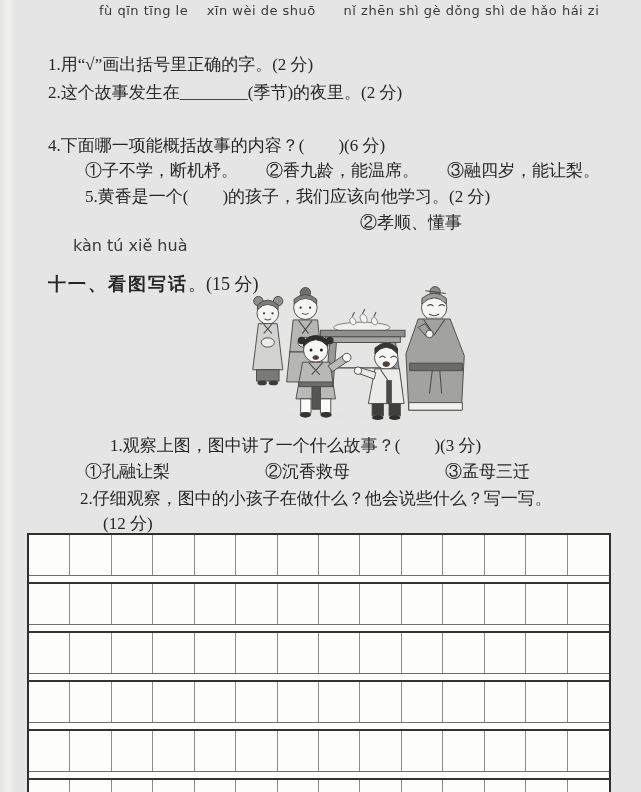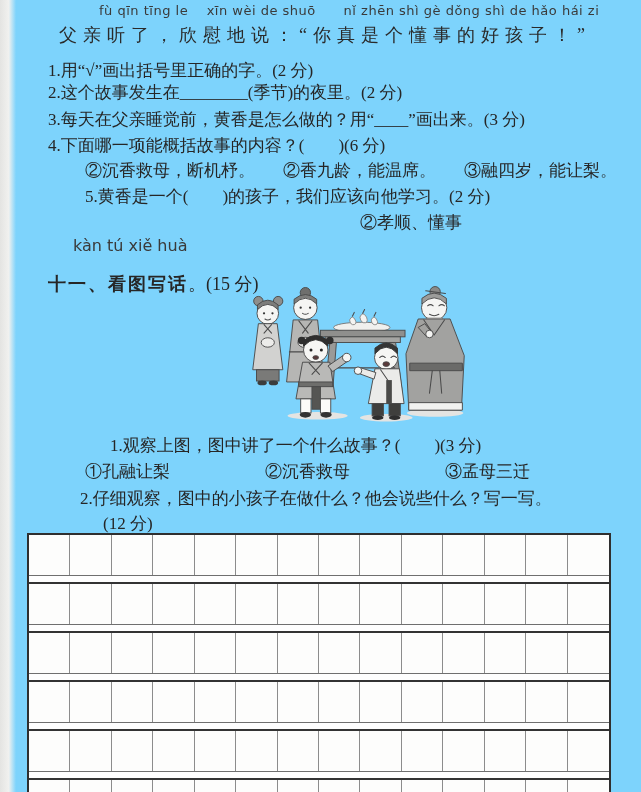--- a/index.html
+++ b/index.html
@@ -1,18 +1,18 @@
 <!DOCTYPE html>
 <html><head>
 <meta charset="utf-8">
 <style>
   html,body{margin:0;padding:0;}
   .page{
     position:relative; width:641px; height:792px; overflow:hidden;
-    background:#7dd3fc;
+    background:#e5e5e5;
     font-family:"Liberation Serif","DejaVu Serif",serif;
     color:#262626;
   }
   .edge-shadow{
     position:absolute; left:0; top:0; width:16px; height:100%;
     background:linear-gradient(90deg,#e4e4e2 0%,#f1f1ef 55%,rgba(255,255,255,0) 100%);
   }
   .abs{position:absolute; white-space:pre;}
   .pinyin{font-family:"DejaVu Sans",sans-serif; font-size:13px; color:#3a3a3a; letter-spacing:0.5px;}
   .pinyin-small{font-family:"DejaVu Sans",sans-serif; font-size:16px; color:#3a3a3a;}
@@ -33,28 +33,26 @@
   .illu{position:absolute; left:233px; top:277px;}
   svg .ln{stroke:#4a4a4a; stroke-width:1.1; fill:none; stroke-linecap:round; stroke-linejoin:round;}
 </style>
 </head>
 <body>
 
 <div class="page">
   <div class="edge-shadow"></div>
 
   <div class="abs pinyin" style="left:99px; top:3px;">fù qīn tīng le    xīn wèi de shuō      nǐ zhēn shì gè dǒng shì de hǎo hái zi</div>
-  <div class="abs passage-text" style="left:59px; top:23px;">父亲听了，欣慰地说：“你真是个懂事的好孩子！”</div>
-
-  <div class="abs q" style="left:48px; top:59px;">1.用“√”画出括号里正确的字。(2 分)</div>
+
+  <div class="abs q" style="left:48px; top:53px;">1.用“√”画出括号里正确的字。(2 分)</div>
   <div class="abs q" style="left:48px; top:81px;">2.这个故事发生在________(季节)的夜里。(2 分)</div>
-  <div class="abs q" style="left:48px; top:108px;">3.每天在父亲睡觉前，黄香是怎么做的？用“____”画出来。(3 分)</div>
   <div class="abs q" style="left:48px; top:134px;">4.下面哪一项能概括故事的内容？(　　)(6 分)</div>
   <div class="abs opts" style="left:85px; top:159px; gap:28px;">
-    <span>②沉香救母，断机杼。</span>
+    <span>①子不学，断机杼。</span>
     <span>②香九龄，能温席。</span>
     <span>③融四岁，能让梨。</span>
   </div>
   <div class="abs q" style="left:48px; top:185px;margin-left:37px;">5.黄香是一个(　　)的孩子，我们应该向他学习。(2 分)</div>
   <div class="abs q" style="left:360px; top:211px;">②孝顺、懂事</div>
 
   <div class="abs pinyin-small" style="left:73px; top:236px;">kàn tú xiě huà</div>
   <div class="abs section-title" style="left:30px; top:251px;">
     <span class="bold">十一、看图写话</span><span>。(15 分)</span>
   </div>

